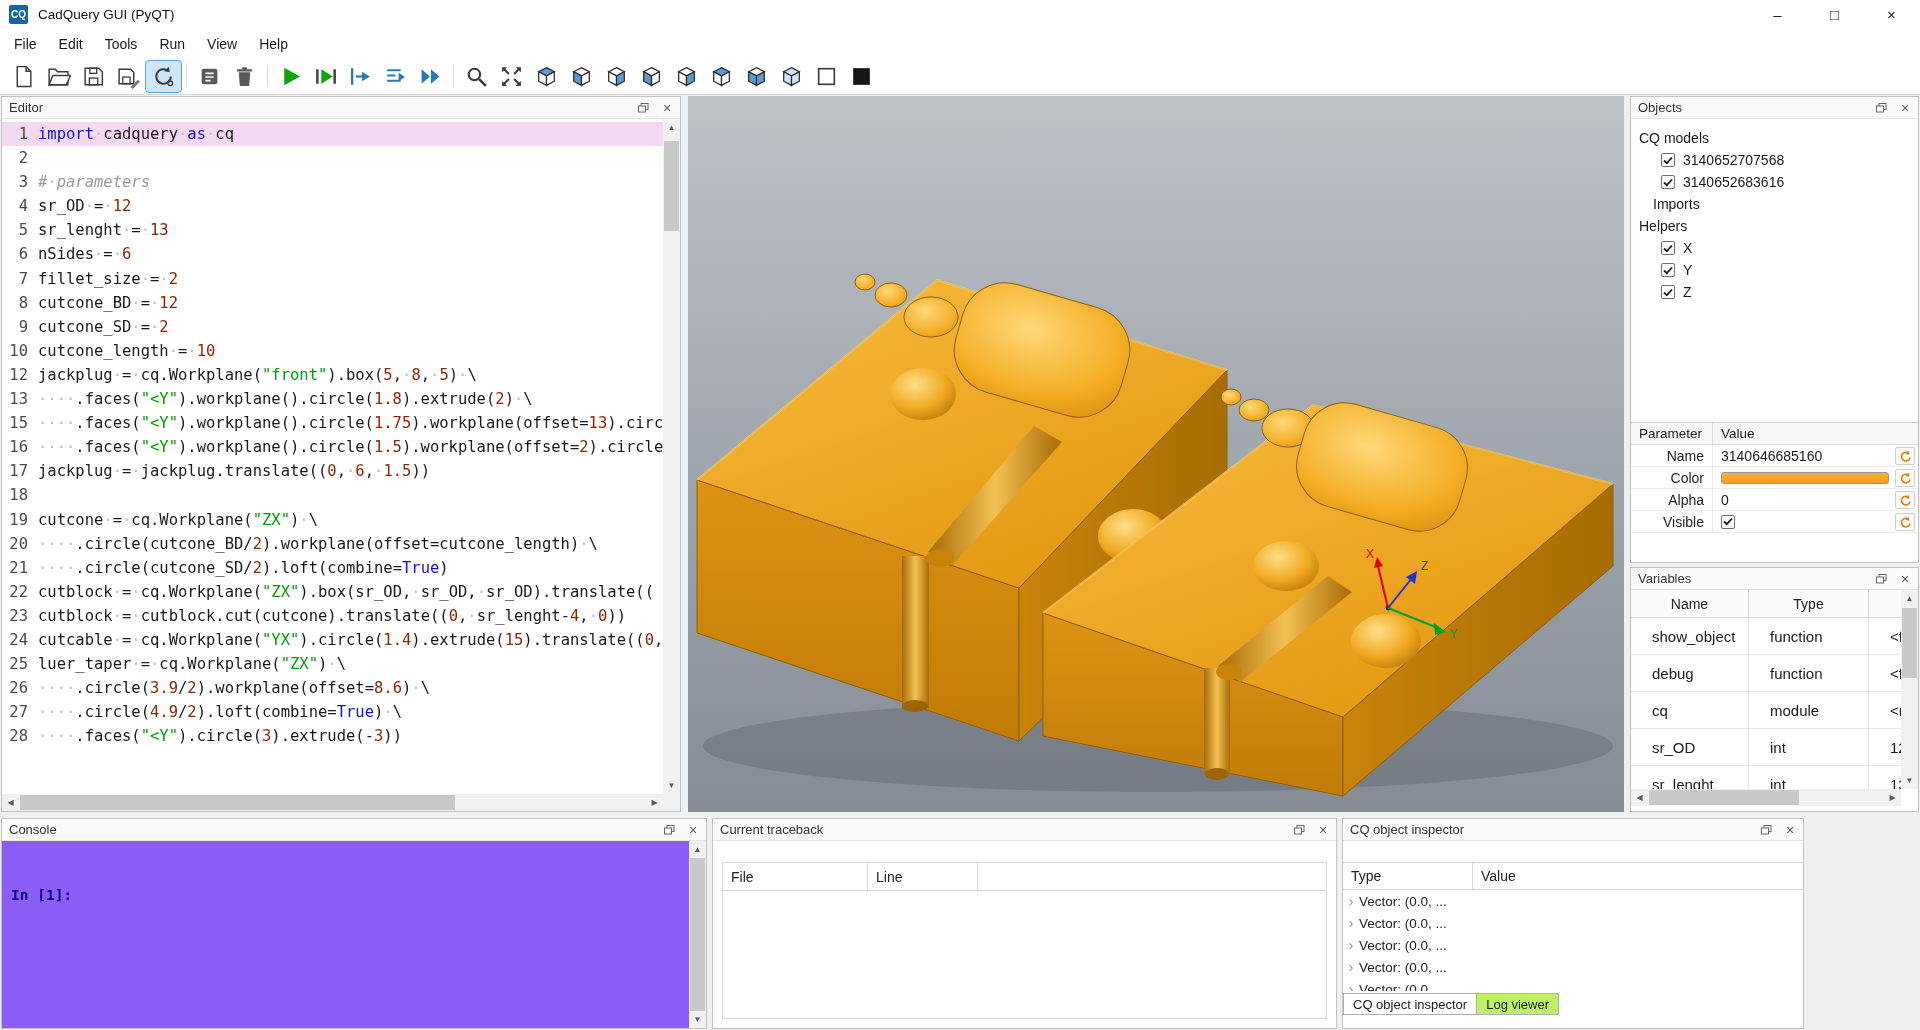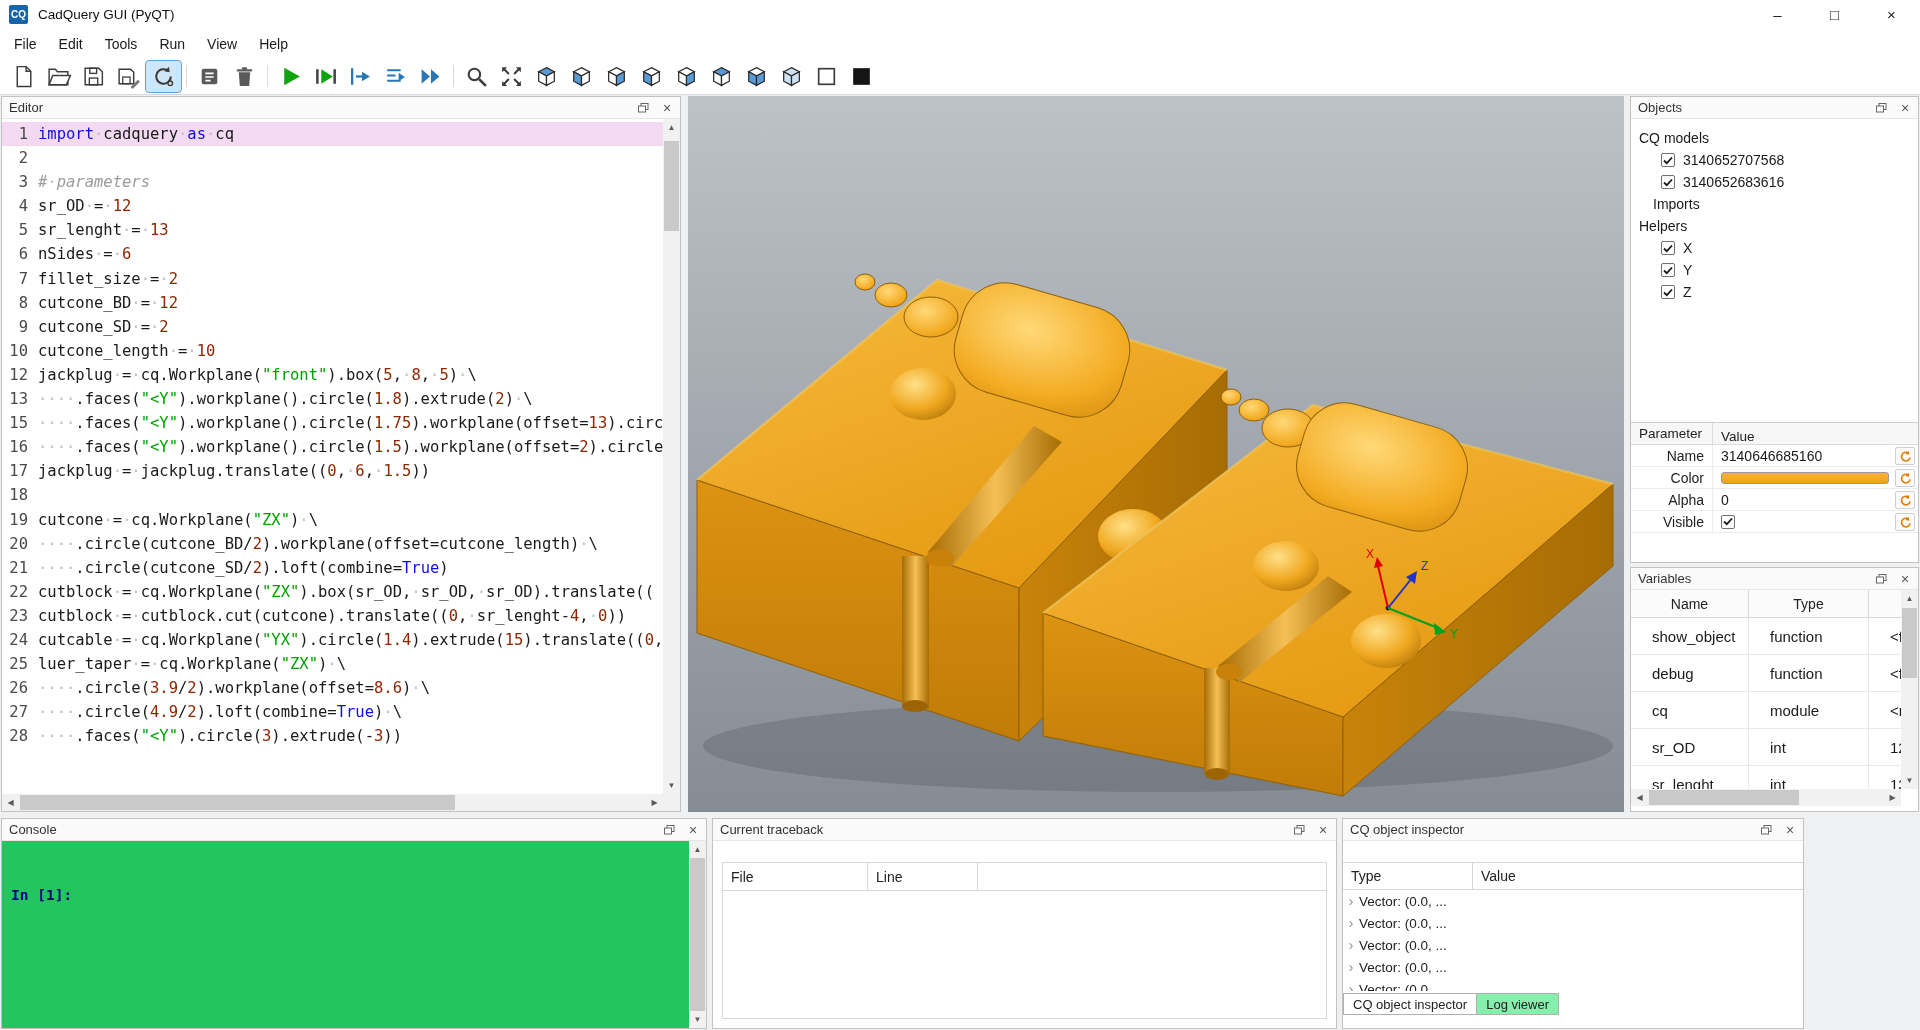--- a/index.html
+++ b/index.html
@@ -40,21 +40,21 @@
 .sb-corner{position:absolute;width:17px;height:17px;right:0;bottom:0;background:#f1f1f1}
 
 .cb{width:14px;height:14px;border:1px solid #707070;border-radius:2px;background:#fff;display:inline-flex;align-items:center;justify-content:center;flex:none}
 .tree-row{height:22px;display:flex;align-items:center;font-size:14px;gap:8px}
 .vrow{display:flex;height:37px;border-bottom:1px solid #e8e8e8;font-size:15px;align-items:center}
 .vcell{padding-left:21px;border-right:1px solid #e8e8e8;height:100%;display:flex;align-items:center;overflow:hidden;white-space:nowrap}
 .vhead{display:flex;height:28px;border-bottom:1px solid #d8d8d8;background:#fbfbfb;font-size:14px;color:#222}
 .vhcell{display:flex;align-items:center;justify-content:center;border-right:1px solid #d8d8d8;height:100%}
 .irow{height:22px;display:flex;align-items:center;font-size:13.5px;color:#222}
 .chev{width:16px;text-align:center;color:#8f8f8f;font-size:14px;flex:none}
-.tab{height:22px;padding:0 9px;font-size:13px;display:flex;align-items:center;border:1px solid #b0b0b0;background:#86efac;color:#222}
+.tab{height:22px;padding:0 9px;font-size:13px;display:flex;align-items:center;border:1px solid #b0b0b0;background:#bef264;color:#222}
 .tab.active{background:#fff}
 .prow{height:22px;display:flex;align-items:center;font-size:14px;border-bottom:1px solid #ececec;position:relative}
 .plabel{width:82px;text-align:right;padding-right:8px;color:#222;flex:none;border-right:1px solid #ececec;height:100%;display:flex;align-items:center;justify-content:flex-end}
 .reset-btn{position:absolute;right:3px;top:2px;width:20px;height:18px;border:1px solid #cfcfcf;border-radius:2px;background:#fbfbfb;display:flex;align-items:center;justify-content:center}
 .console-prompt{position:absolute;left:9px;top:46px;font-family:"DejaVu Sans Mono",monospace;font-size:14.5px;color:#000080;font-weight:bold}
 </style>
 </head>
 <body>
 
 <div class="titlebar">
@@ -439,21 +439,21 @@
       <span class="cb">
           <svg width="10" height="9">
             <polyline points="1,4.5 3.8,7.2 9,1.5" fill="none" stroke="#1a1a1a" stroke-width="1.8"></polyline>
           </svg>
         </span>
       <span>Z</span>
     </div>
   </div>
 
   <div style="position:absolute;left:0;top:325px;right:0;border-top:1px solid #d0d0d0">
-    <div style="display:flex;height:22px;border-bottom:1px solid #dcdcdc;background:#f7f7f7;font-size:13.5px;color:#222;align-items:flex-end">
+    <div style="display:flex;height:22px;border-bottom:1px solid #dcdcdc;background:#f7f7f7;font-size:13.5px;color:#222;align-items:center">
       <span style="width:82px;padding-left:8px;border-right:1px solid #dcdcdc;height:100%;display:flex;align-items:center">Parameter</span>
       <span style="padding-left:8px">Value</span>
     </div>
     <div class="prow">
       <span class="plabel">Name</span>
       <span style="padding-left:8px">3140646685160</span>
       <span class="reset-btn">
           <svg width="14" height="13" viewBox="0 0 16 15">
             <path d="M12.5 4a5 5 0 1 0 1.4 4.6" fill="none" stroke="#e07d00" stroke-width="1.8"></path>
             <path d="M12.2 1l.7 4.5-4.4-1z" fill="#e07d00"></path>
@@ -560,21 +560,21 @@
     <span class="dock-btns">
       <span class="dock-btn">
           <svg width="11" height="10">
             <rect x="3" y="0.5" width="7" height="6" fill="#fff" stroke="#666"></rect>
             <rect x="0.5" y="3" width="7" height="6" fill="#fff" stroke="#666"></rect>
           </svg>
         </span>
       <span class="dock-btn">×</span>
     </span>
   </div>
-  <div style="position:absolute;left:0;top:22px;right:17px;bottom:0;background:#22c55e">
+  <div style="position:absolute;left:0;top:22px;right:17px;bottom:0;background:#8b5cf6">
     <span class="console-prompt">In [1]:</span>
   </div>
   <div class="vscroll" style="right:0;top:22px;bottom:0">
     <span class="sb-arrow" style="top:0">▲</span>
     <span class="sb-thumb" style="left:1px;right:1px;top:17px;bottom:17px"></span>
     <span class="sb-arrow" style="bottom:0">▼</span>
   </div>
 </div>
 
 <div class="dock" style="left:712px;top:818px;width:625px;height:211px">

